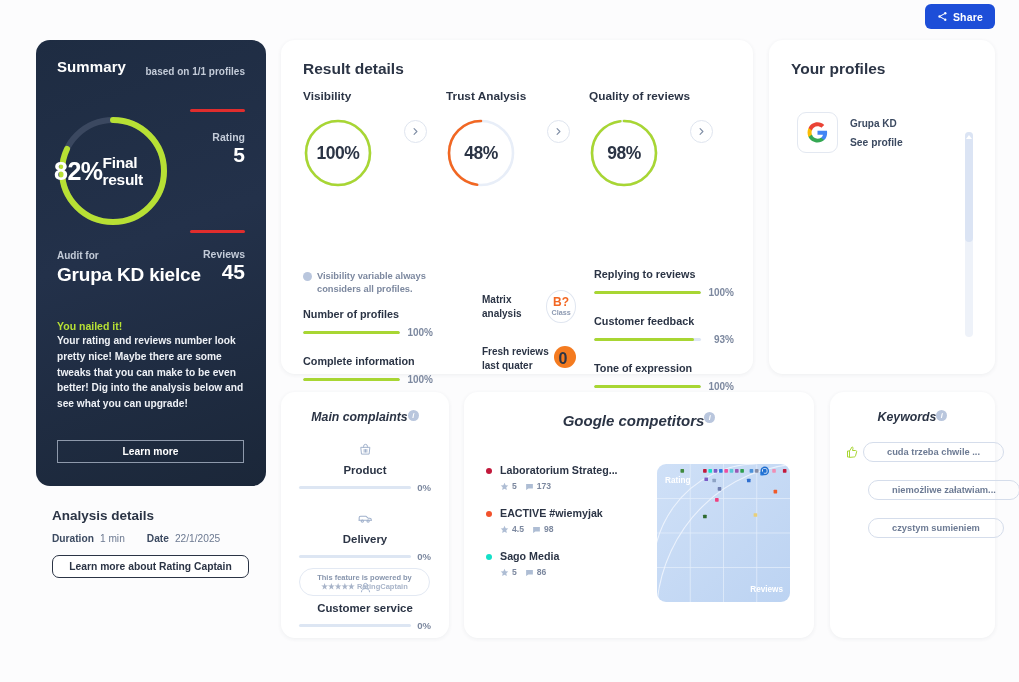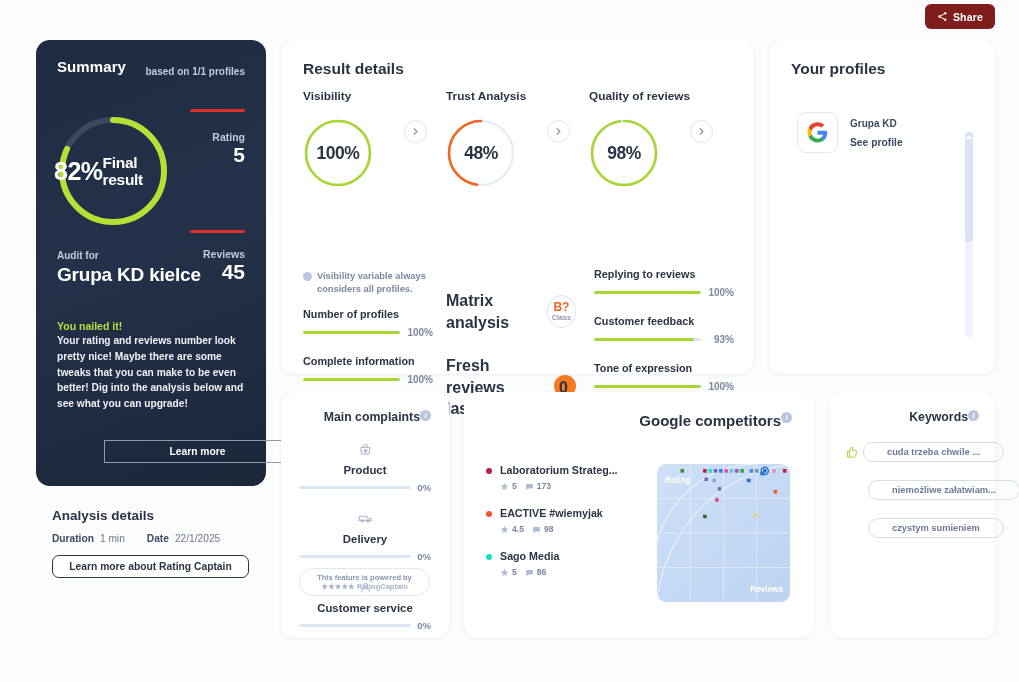--- a/index.html
+++ b/index.html
@@ -9,21 +9,21 @@
     font-family: "Liberation Sans", sans-serif;
     color: #2b3445;
     overflow: hidden;
   }
   .page { position: relative; width: 1019px; height: 682px; }
 
   
   .share-btn {
     position: absolute; top: 4px; left: 925px;
     width: 70px; height: 25px;
-    background: #7f1d1d; border-radius: 6px;
+    background: #1d4ed8; border-radius: 6px;
     display: flex; align-items: center; justify-content: center; gap: 5px;
     cursor: pointer;
   }
   .share-btn .label { color: #fff; font-size: 10.5px; font-weight: bold; letter-spacing: .2px; }
   .share-ico { width: 11px; height: 11px; display:block; }
 
   
   .summary {
     position: absolute; left: 36px; top: 40px; width: 230px; height: 446px;
     background: linear-gradient(160deg,#1e2c42 0%,#23314a 45%,#1b2739 100%);
@@ -45,21 +45,21 @@
   .donut-center .big { font-size: 25px; font-weight: bold; line-height: 1; letter-spacing:-.5px;}
   .donut-center .sub { font-size: 15.5px; font-weight: bold; line-height: 1.05; margin-top:1px; letter-spacing:-.3px;}
 
   .audit-for { position:absolute; left:21px; top:210px; font-size:10px; color:#c3cbd8; font-weight:bold;}
   .audit-name { position:absolute; left:21px; top:224px; font-size:19px; font-weight:bold; letter-spacing:-.2px;}
   .nailed { position:absolute; left:21px; top:280px; font-size:10.5px; font-weight:bold; color:#b7e034; }
   .nailed-body { position:absolute; left:21px; top:293px; width:190px; font-size:10.2px; line-height:1.55; color:#eef1f6; font-weight:600;}
   .learn-more {
     position:absolute; left:21px; top:400px; width:187px; height:23px;
     border:1px solid #8e99ab; border-radius:0; color:#fff; font-size:10.3px; font-weight:bold;
-    display:flex; align-items:center; justify-content:center; background:transparent; cursor:pointer;margin-left:47px;
+    display:flex; align-items:center; justify-content:center; background:transparent; cursor:pointer;
   }
 
   
   .analysis { position:absolute; left:52px; top:508px; width:215px; }
   .analysis h3 { font-size:13.5px; font-weight:bold; }
   .analysis .meta { margin-top:10px; font-size:10.2px; display:flex; align-items:center; gap:6px; }
   .analysis .meta .lab { color:#3c4a61; font-weight:bold; }
   .analysis .meta .val { color:#6c7991; }
   .analysis .meta .sp { width:10px; display:inline-block; }
   .rc-btn {
@@ -94,21 +94,21 @@
   .bars-right { position:absolute; left:313px; top:228px; width:140px; }
   .bar-item { margin-bottom:17px; }
   .bar-item .nm { font-size:10.8px; font-weight:bold; color:#2b3445; }
   .bar-row { display:flex; align-items:center; gap:7px; margin-top:7px; }
   .bar-track { flex:1; height:2.6px; background:#dde6f3; border-radius:2px; position:relative; overflow:hidden;}
   .bar-fill { position:absolute; left:0; top:0; height:100%; background:#a8d633; border-radius:2px; }
   .bar-pct { font-size:10px; color:#7c889f; font-weight:bold; min-width:26px; text-align:right;}
 
   .mid-block { position:absolute; left:165px; top:250px; width:130px; }
   .mid-row { display:flex; align-items:center; justify-content:space-between; margin-bottom:22px; }
-  .mid-row .nm { font-size:16px; font-weight:bold; color:#2b3445; line-height:1.35; }
+  .mid-row .nm { font-size:10px; font-weight:bold; color:#2b3445; line-height:1.35;margin-left:36px; }
   .class-badge {
     width:33px; height:33px; border-radius:50%; border:1px solid #e0e6f0;
     display:flex; flex-direction:column; align-items:center; justify-content:center; background:#fff;
   }
   .class-badge .g { font-size:12px; font-weight:bold; color:#f26722; line-height:1; }
   .class-badge .c { font-size:7.2px; font-weight:bold; color:#8c99b1; line-height:1; margin-top:1px;}
   .fresh-badge { position:relative; width:26px; height:26px; }
   .fresh-badge .circ { position:absolute; right:0; top:0; width:22px; height:22px; border-radius:50%; background:#f47b20; }
   .fresh-badge .num { position:absolute; left:0; top:0; width:26px; height:26px; display:flex;
                       align-items:center; justify-content:center; font-size:16px; font-weight:bold; color:#2b3445; }
@@ -121,21 +121,21 @@
                display:flex; align-items:center; justify-content:center; }
   .prof-meta .nm { font-size:10px; color:#3c4a61; font-weight:600; }
   .prof-meta .lnk { font-size:10.3px; color:#3c4a61; font-weight:600; margin-top:8px; cursor:pointer; }
   .scroll-track { position:absolute; right:22px; top:92px; width:8px; height:205px; background:#eef2f9; border-radius:5px; }
   .scroll-thumb { position:absolute; left:0; top:0; width:8px; height:110px; background:#dbe4f4; border-radius:5px; cursor:pointer; }
   .scroll-arrow { position:absolute; left:1px; top:3px; width:0; height:0;
                   border-left:3px solid transparent; border-right:3px solid transparent; border-bottom:4px solid #fff; }
 
   
   .complaints { left:281px; top:392px; width:168px; height:246px; padding:18px 18px; }
-  .card-head { display:flex; align-items:flex-start; justify-content:flex-end; }
+  .card-head { display:flex; align-items:flex-start; justify-content:center;font-style:italic; }
   .card-head h3 { font-size:12.3px; font-weight:bold; }
   .info-i { width:11px; height:11px; border-radius:50%; background:#b9c6dd; position:relative; cursor:pointer; }
   .info-i::after { content:"i"; position:absolute; inset:0; color:#fff; font-size:7.5px; font-weight:bold;
                    display:flex; align-items:center; justify-content:center; font-style:italic; }
   .cmp-item { margin-top:19px; }
   .cmp-top { display:flex; align-items:center; gap:8px;flex-direction:column; }
   .cmp-top .nm { font-size:11.4px; font-weight:bold; }
   .cmp-bar-row { display:flex; align-items:center; gap:6px; margin-top:6px; }
   .cmp-track { flex:1; height:3.2px; background:#dde6f3; border-radius:2px; }
   .cmp-pct { font-size:9.6px; color:#7c889f; font-weight:bold; }

